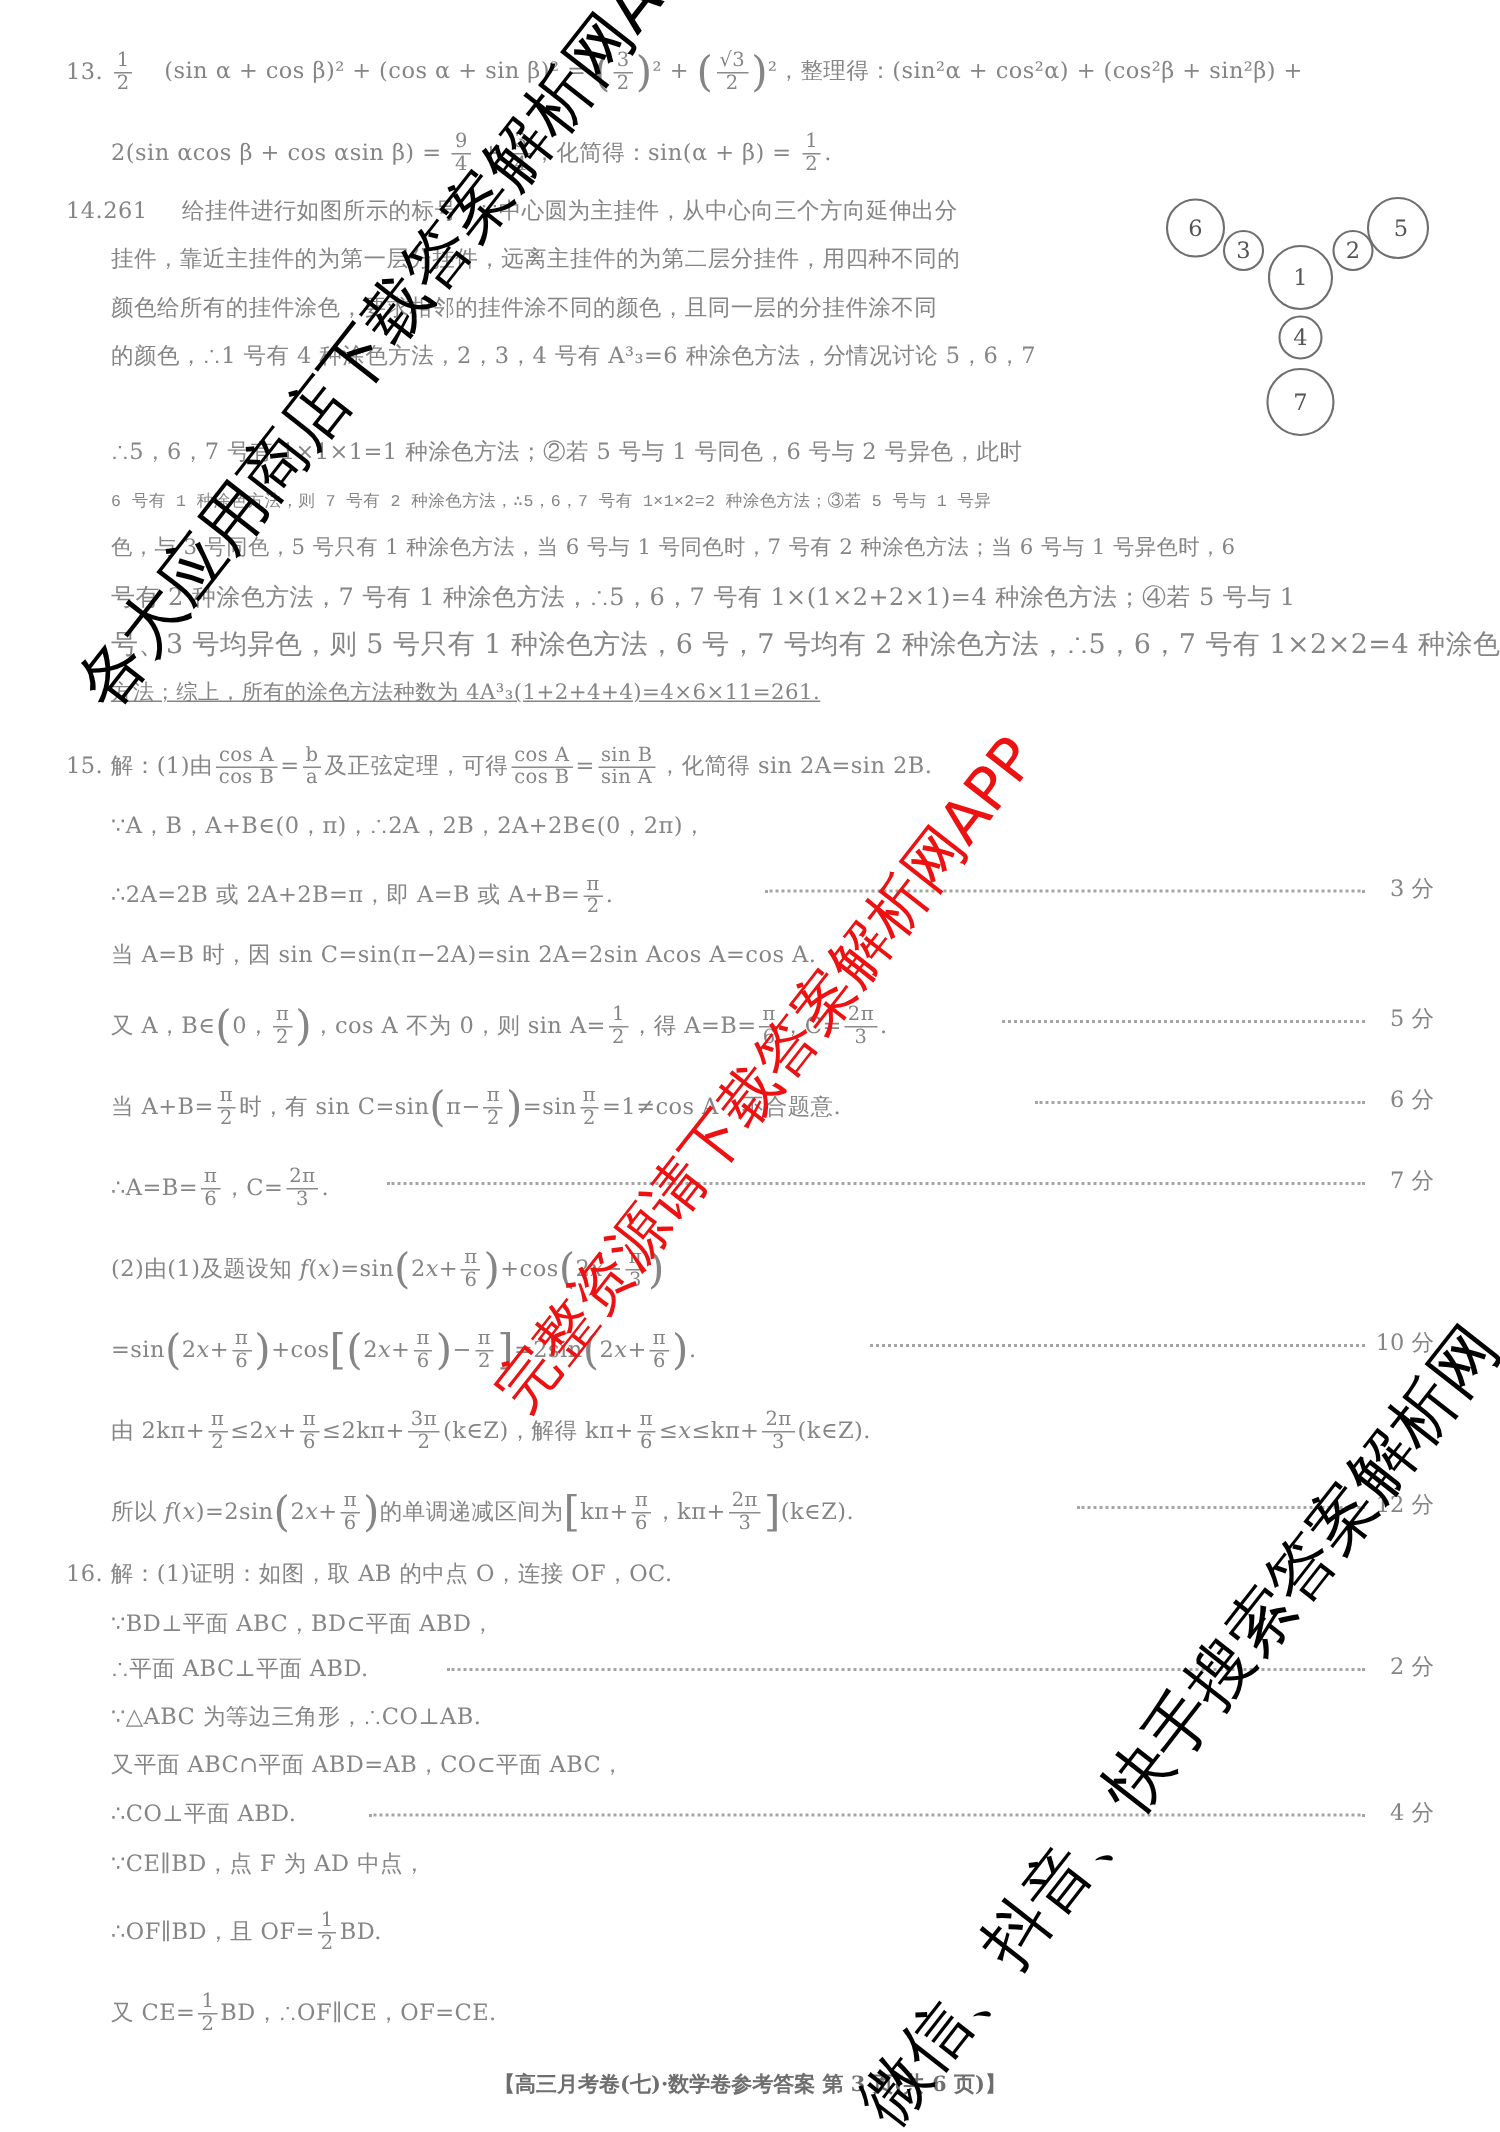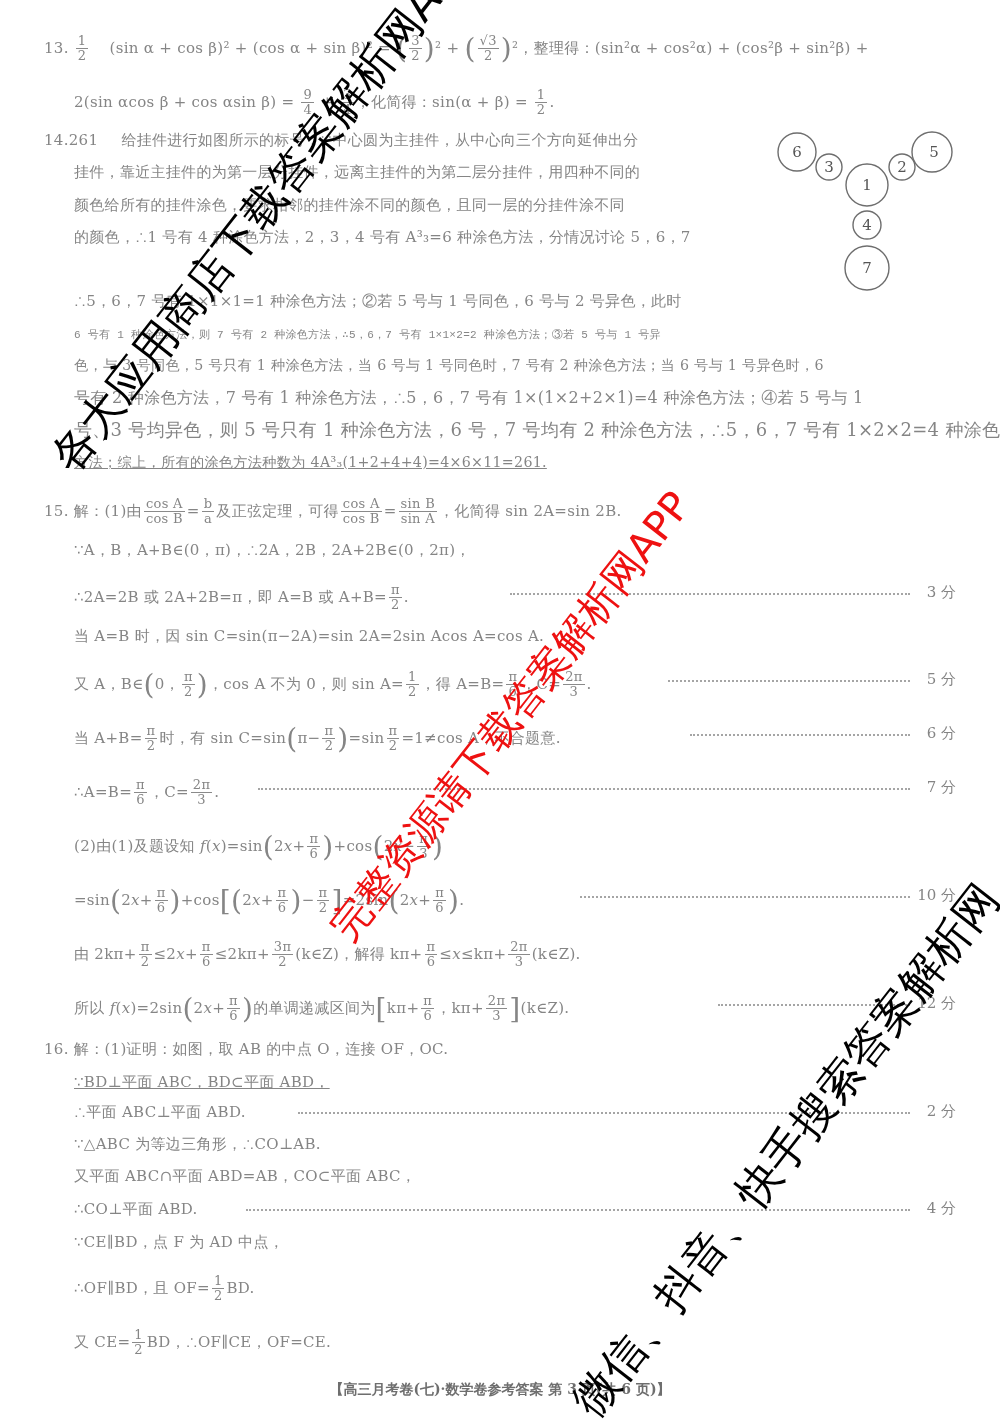--- a/index.html
+++ b/index.html
@@ -98,21 +98,21 @@
   <div class="dots" style="left:580px; width:330px; top:896px;"></div>
   <div class="score" style="top:886px;">10 分</div>
 
   <div class="line ind" style="top:940px;">由 2kπ+<span class="frac"><span class="n">π</span><span class="d">2</span></span>≤2<i>x</i>+<span class="frac"><span class="n">π</span><span class="d">6</span></span>≤2kπ+<span class="frac"><span class="n">3π</span><span class="d">2</span></span>(k∈Z)，解得 kπ+<span class="frac"><span class="n">π</span><span class="d">6</span></span>≤<i>x</i>≤kπ+<span class="frac"><span class="n">2π</span><span class="d">3</span></span>(k∈Z).</div>
 
   <div class="line ind" style="top:994px;">所以 <i>f</i>(<i>x</i>)=2sin<span class="paren">(</span>2<i>x</i>+<span class="frac"><span class="n">π</span><span class="d">6</span></span><span class="paren">)</span>的单调递减区间为<span class="paren">[</span>kπ+<span class="frac"><span class="n">π</span><span class="d">6</span></span>，kπ+<span class="frac"><span class="n">2π</span><span class="d">3</span></span><span class="paren">]</span>(k∈Z).</div>
   <div class="dots" style="left:718px; width:192px; top:1004px;"></div>
   <div class="score" style="top:994px;">12 分</div>
 
   <div class="line num" style="top:1039px;"><span>16.</span> <span>解：(1)证明：如图，取 AB 的中点 O，连接 OF，OC.</span></div>
-  <div class="line ind" style="top:1072px;text-decoration:underline;">∵BD⊥平面 ABC，BD⊂平面 ABD，</div>
+  <div class="line ind" style="top:1072px;">∵BD⊥平面 ABC，BD⊂平面 ABD，</div>
   <div class="line ind" style="top:1102px;">∴平面 ABC⊥平面 ABD.</div>
   <div class="dots" style="left:298px; width:612px; top:1112px;"></div>
   <div class="score" style="top:1102px;margin-left:34px;">2 分</div>
   <div class="line ind" style="top:1134px;">∵△ABC 为等边三角形，∴CO⊥AB.</div>
   <div class="line ind" style="top:1166px;">又平面 ABC∩平面 ABD=AB，CO⊂平面 ABC，</div>
   <div class="line ind" style="top:1199px;">∴CO⊥平面 ABD.</div>
   <div class="dots" style="left:246px; width:664px; top:1209px;"></div>
   <div class="score" style="top:1199px;">4 分</div>
   <div class="line ind" style="top:1232px;">∵CE∥BD，点 F 为 AD 中点，</div>
   <div class="line ind" style="top:1274px;">∴OF∥BD，且 OF=<span class="frac"><span class="n">1</span><span class="d">2</span></span>BD.</div>

